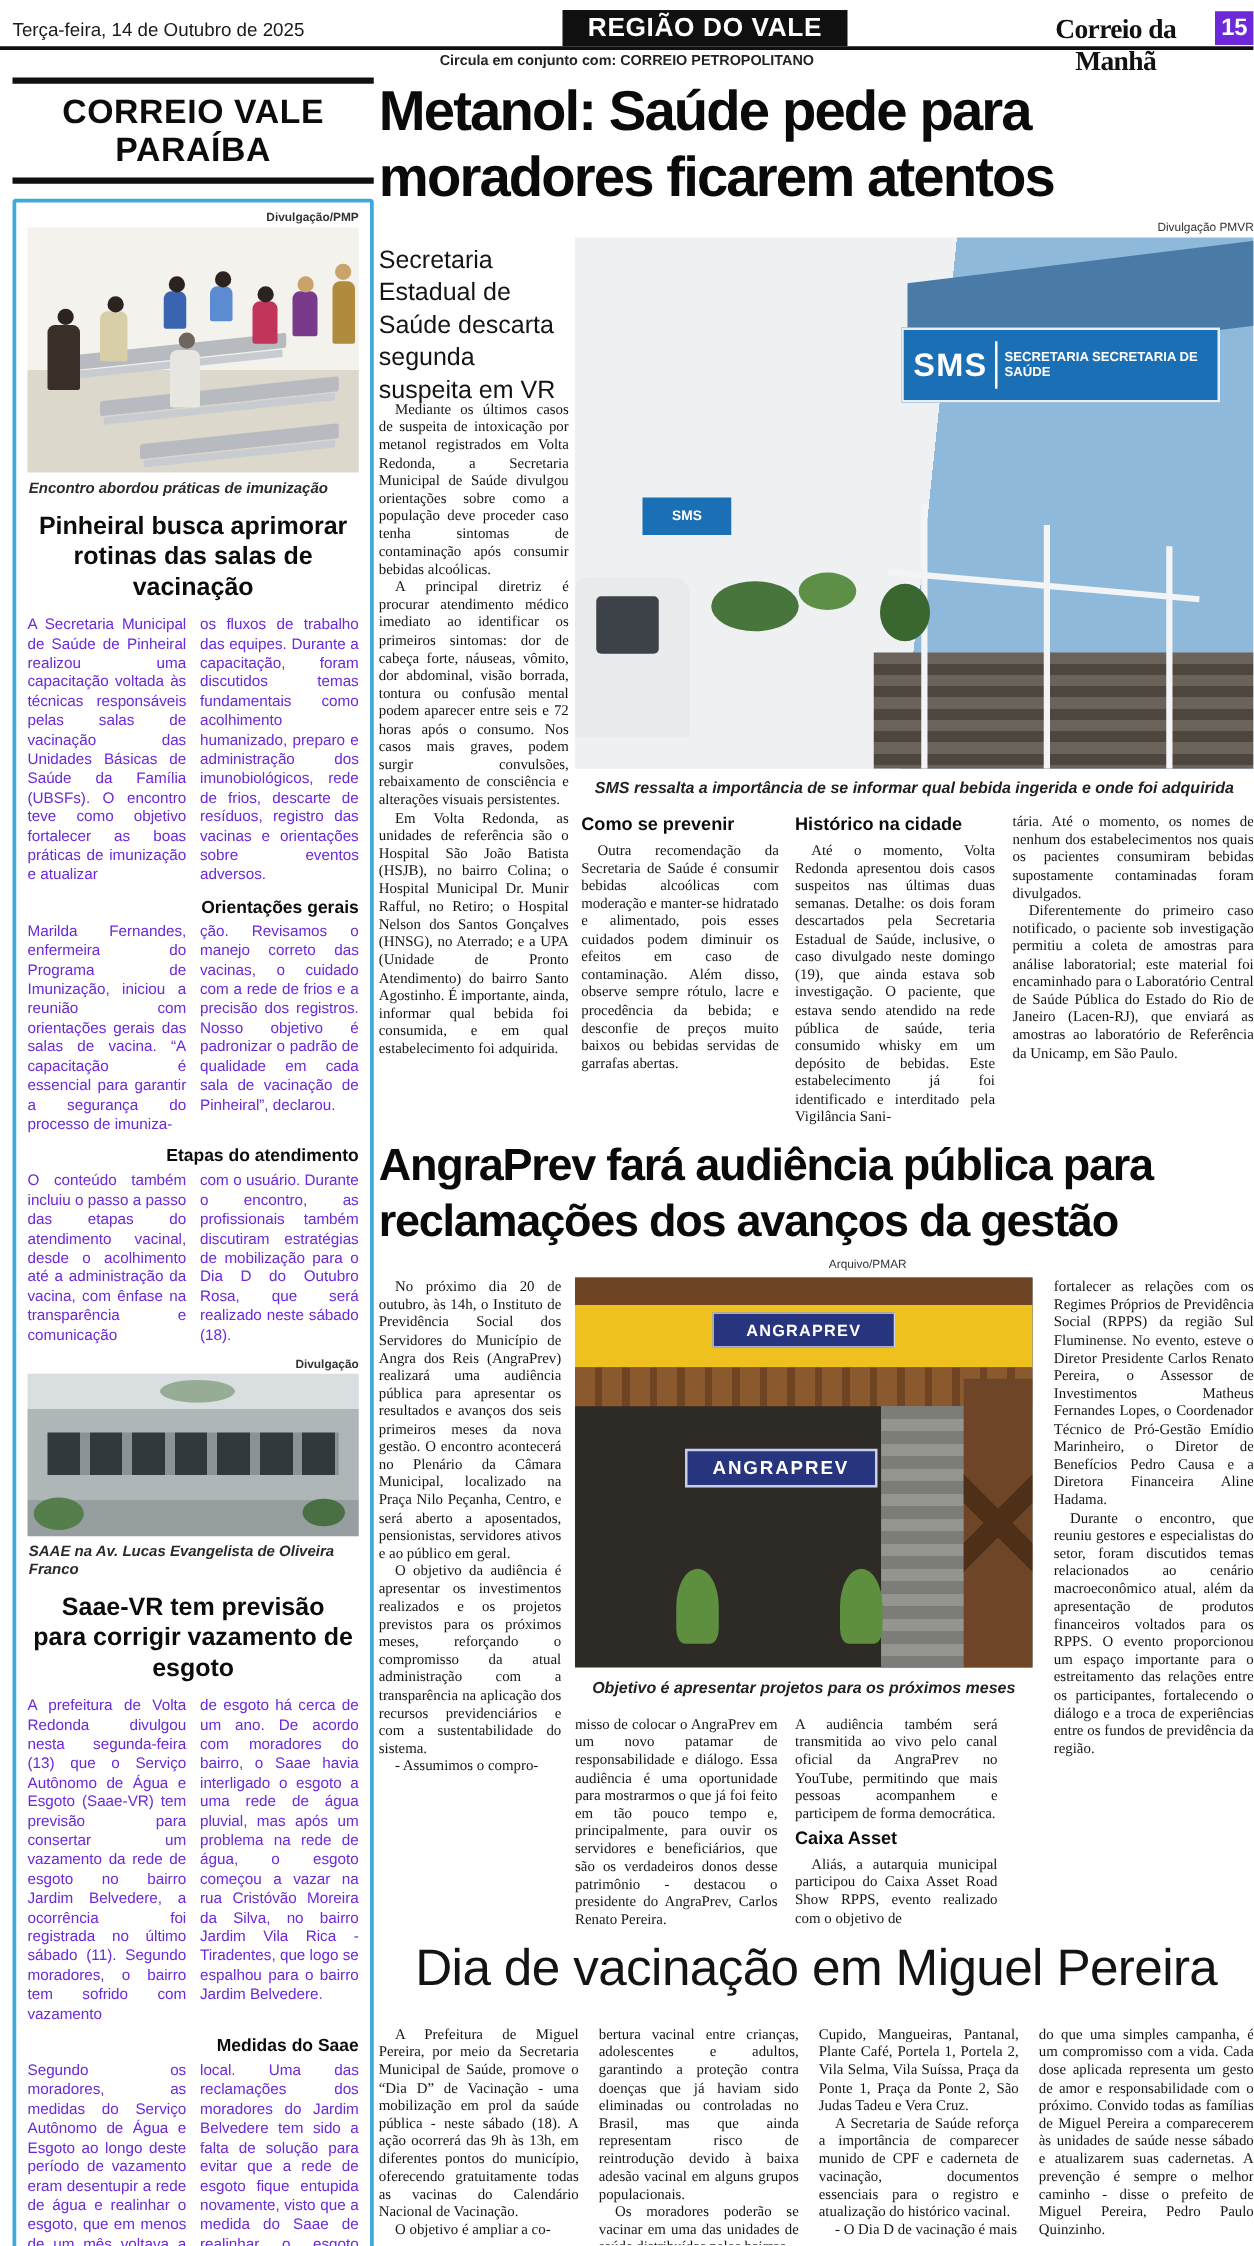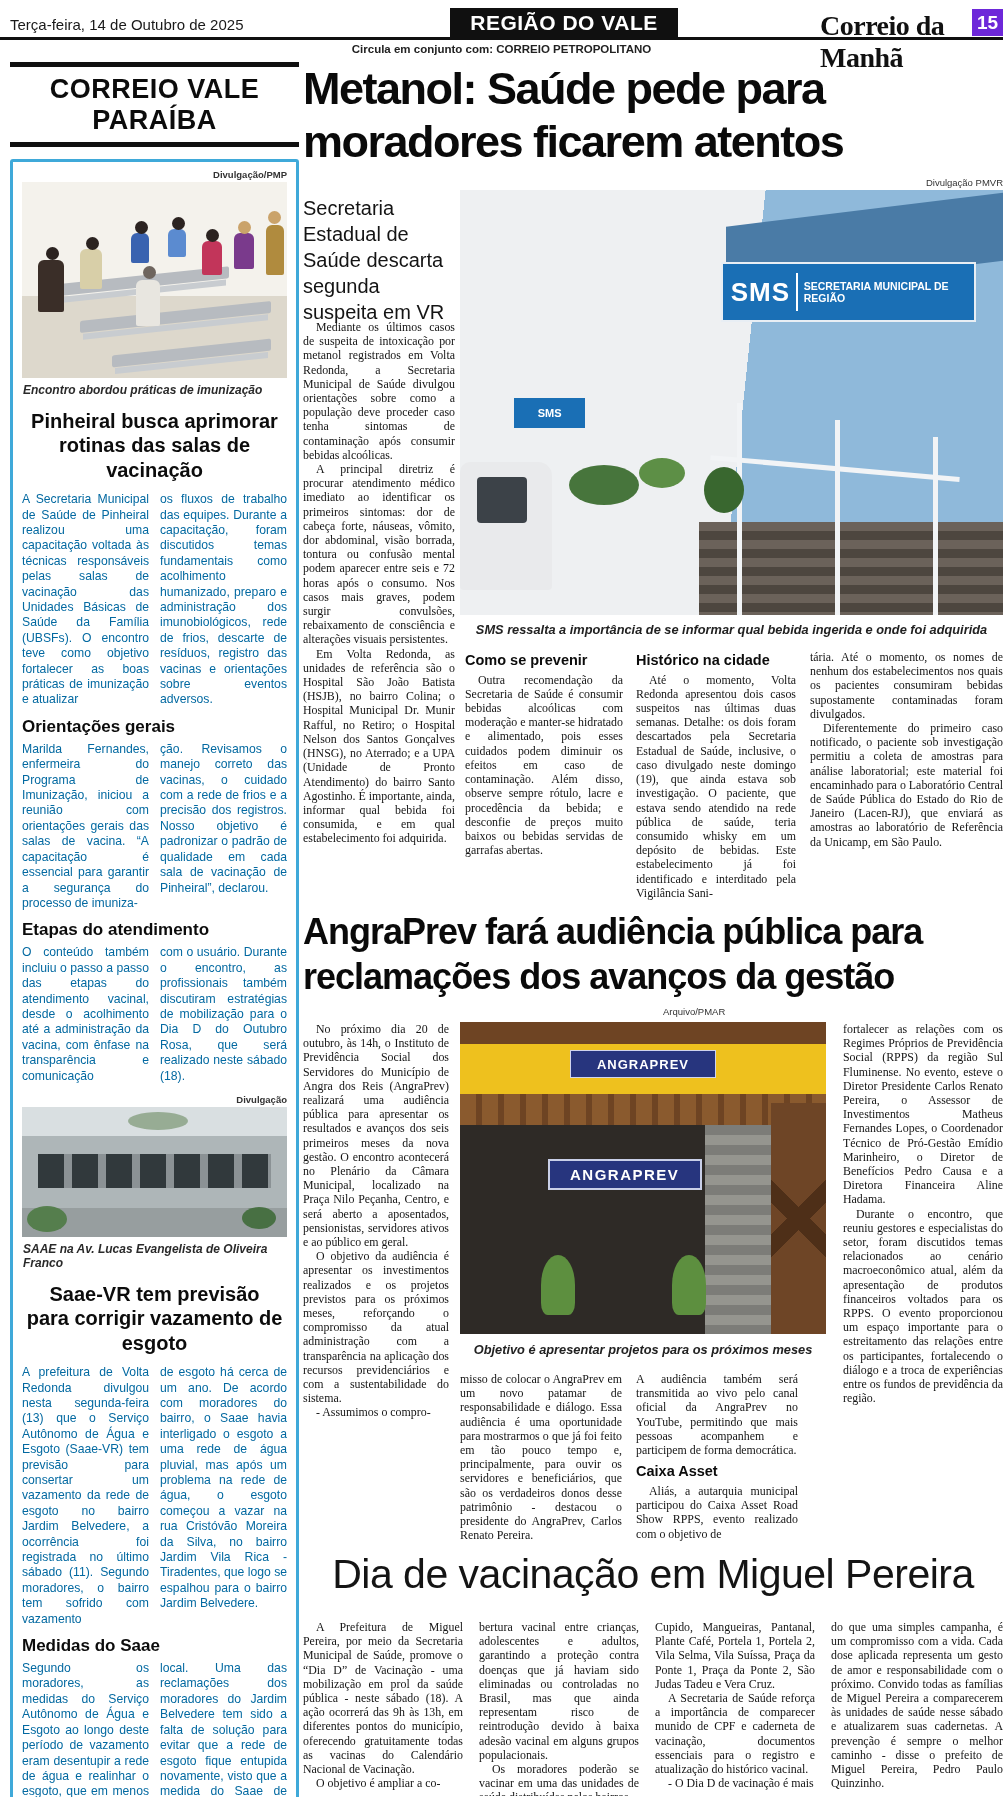--- a/index.html
+++ b/index.html
@@ -6,39 +6,39 @@
   html,body { background:#ffffff; }
   .page { position:relative; width:1003px; height:1797px; background:#fff;
           font-family:"Liberation Sans", sans-serif; color:#111; overflow:hidden; }
 
   
   .date-line { position:absolute; left:10px; top:16px; font-size:15px; color:#1a1a1a; }
   .top-rule { position:absolute; left:0; top:37px; width:1003px; height:3px; background:#101010; }
   .section-box { position:absolute; left:450px; top:8px; width:228px; height:29px; background:#101010;
                  color:#fff; font-weight:bold; font-size:21px; letter-spacing:.5px;
                  display:flex; align-items:center; justify-content:center; }
-  .masthead { position:absolute; left:820px; top:10px; width:145px; text-align:left;
-              font-family:"Liberation Serif", serif; font-weight:bold; font-size:28px; letter-spacing:-.5px; }
+  .masthead { position:absolute; left:820px; top:10px; width:145px; text-align:center;
+              font-family:"Liberation Serif", serif; font-weight:bold; font-size:22px; letter-spacing:-.5px; }
   .pagenum-box { position:absolute; left:972px; top:9px; width:31px; height:27px; background:#6d28d9;
                  color:#fff; font-weight:bold; font-size:19px; display:flex; align-items:center; justify-content:center; }
   .circula { position:absolute; left:0; top:43px; width:1003px; text-align:center; font-size:11.5px; font-weight:bold; color:#222; }
 
   
   .valecol { position:absolute; left:10px; top:62px; width:289px; }
   .vale-bar { height:5px; background:#101010; }
   .vale-title { text-align:center; font-size:27px; font-weight:bold; letter-spacing:.5px; padding:7px 0 6px; color:#0c0c0c; }
   .bluebox { margin-top:12px; border:3px solid #3fa9d9; border-radius:3px; padding:7px 9px 10px;
              height:1660px; overflow:hidden; display:flex; flex-direction:column; }
   .credit { text-align:right; font-size:9.5px; font-weight:bold; color:#333; margin-bottom:2px; }
   .photo-caption { font-style:italic; font-size:12px; color:#2a2a2a; margin:5px 1px 0; font-weight:bold; }
   .vale-headline { text-align:center; font-size:20px; font-weight:bold; line-height:1.22; margin:12px 4px 10px; color:#0c0c0c; }
-  .vale-sub { text-align:left; font-size:17px; font-weight:bold; margin:9px 0 5px; color:#0c0c0c; }
+  .vale-sub { text-align:right; font-size:14px; font-weight:bold; margin:9px 0 5px; color:#0c0c0c; }
   .cols { display:flex; gap:11px; }
   .col { flex:1; min-width:0; }
-  .sans-body p { font-size:12.2px; line-height:15.4px; text-align:justify; color:#0369a1; }
+  .sans-body p { font-size:12.2px; line-height:15.4px; text-align:justify; color:#6d28d9; }
 
   
   .photo { position:relative; overflow:hidden; }
   .photo1 { height:196px; background:linear-gradient(#f4f2ec 0 58%, #ddd8cc 58% 100%); }
   .bench { position:absolute; height:12px; background:#b7bbc0; transform:skewY(-6deg); border-radius:2px; box-shadow:0 10px 0 -3px #c8ccd0; }
   .person { position:absolute; border-radius:6px 6px 2px 2px; }
   .head { position:absolute; width:13px; height:13px; border-radius:50%; background:#2b2320; }
 
   .photo3 { height:130px; background:linear-gradient(#d9dfe1 0 22%, #aeb6b8 22% 78%, #979e9f 78% 100%); }
   .win-band { position:absolute; left:6%; top:36%; width:88%; height:26%;
@@ -202,21 +202,21 @@
     <section class="abs" style="left:0;top:0;width:700px;height:845px;">
       <h1 class="headline-xl">Metanol: Saúde pede para moradores ficarem atentos</h1>
       <div class="photo-credit" style="right:0;top:115px;">Divulgação PMVR</div>
       <div class="standfirst" style="left:0;top:133px;width:150px;">Secretaria Estadual de Saúde descarta segunda suspeita em VR</div>
 
       <div class="abs photo photo2" style="left:157px;top:128px;width:543px;height:425px;">
         <div class="sms-roof"></div>
         <div class="sms-sign">
           <span class="sms-big">SMS</span>
           <span class="vline"></span>
-          <span class="sms-small">SECRETARIA MUNICIPAL DE REGIÃO</span>
+          <span class="sms-small">SECRETARIA SECRETARIA DE SAÚDE</span>
         </div>
         <div class="sms-sign2">SMS</div>
         <div class="stairs"></div>
         <div class="rail" style="right:12%;bottom:0;height:42%;"></div>
         <div class="rail" style="right:30%;bottom:0;height:46%;"></div>
         <div class="rail" style="right:48%;bottom:0;height:50%;"></div>
         <div class="rail" style="right:8%;bottom:34%;width:46%;height:5px;transform:rotate(5deg);"></div>
         <div class="car">
             <div class="glass"></div>
           </div>

